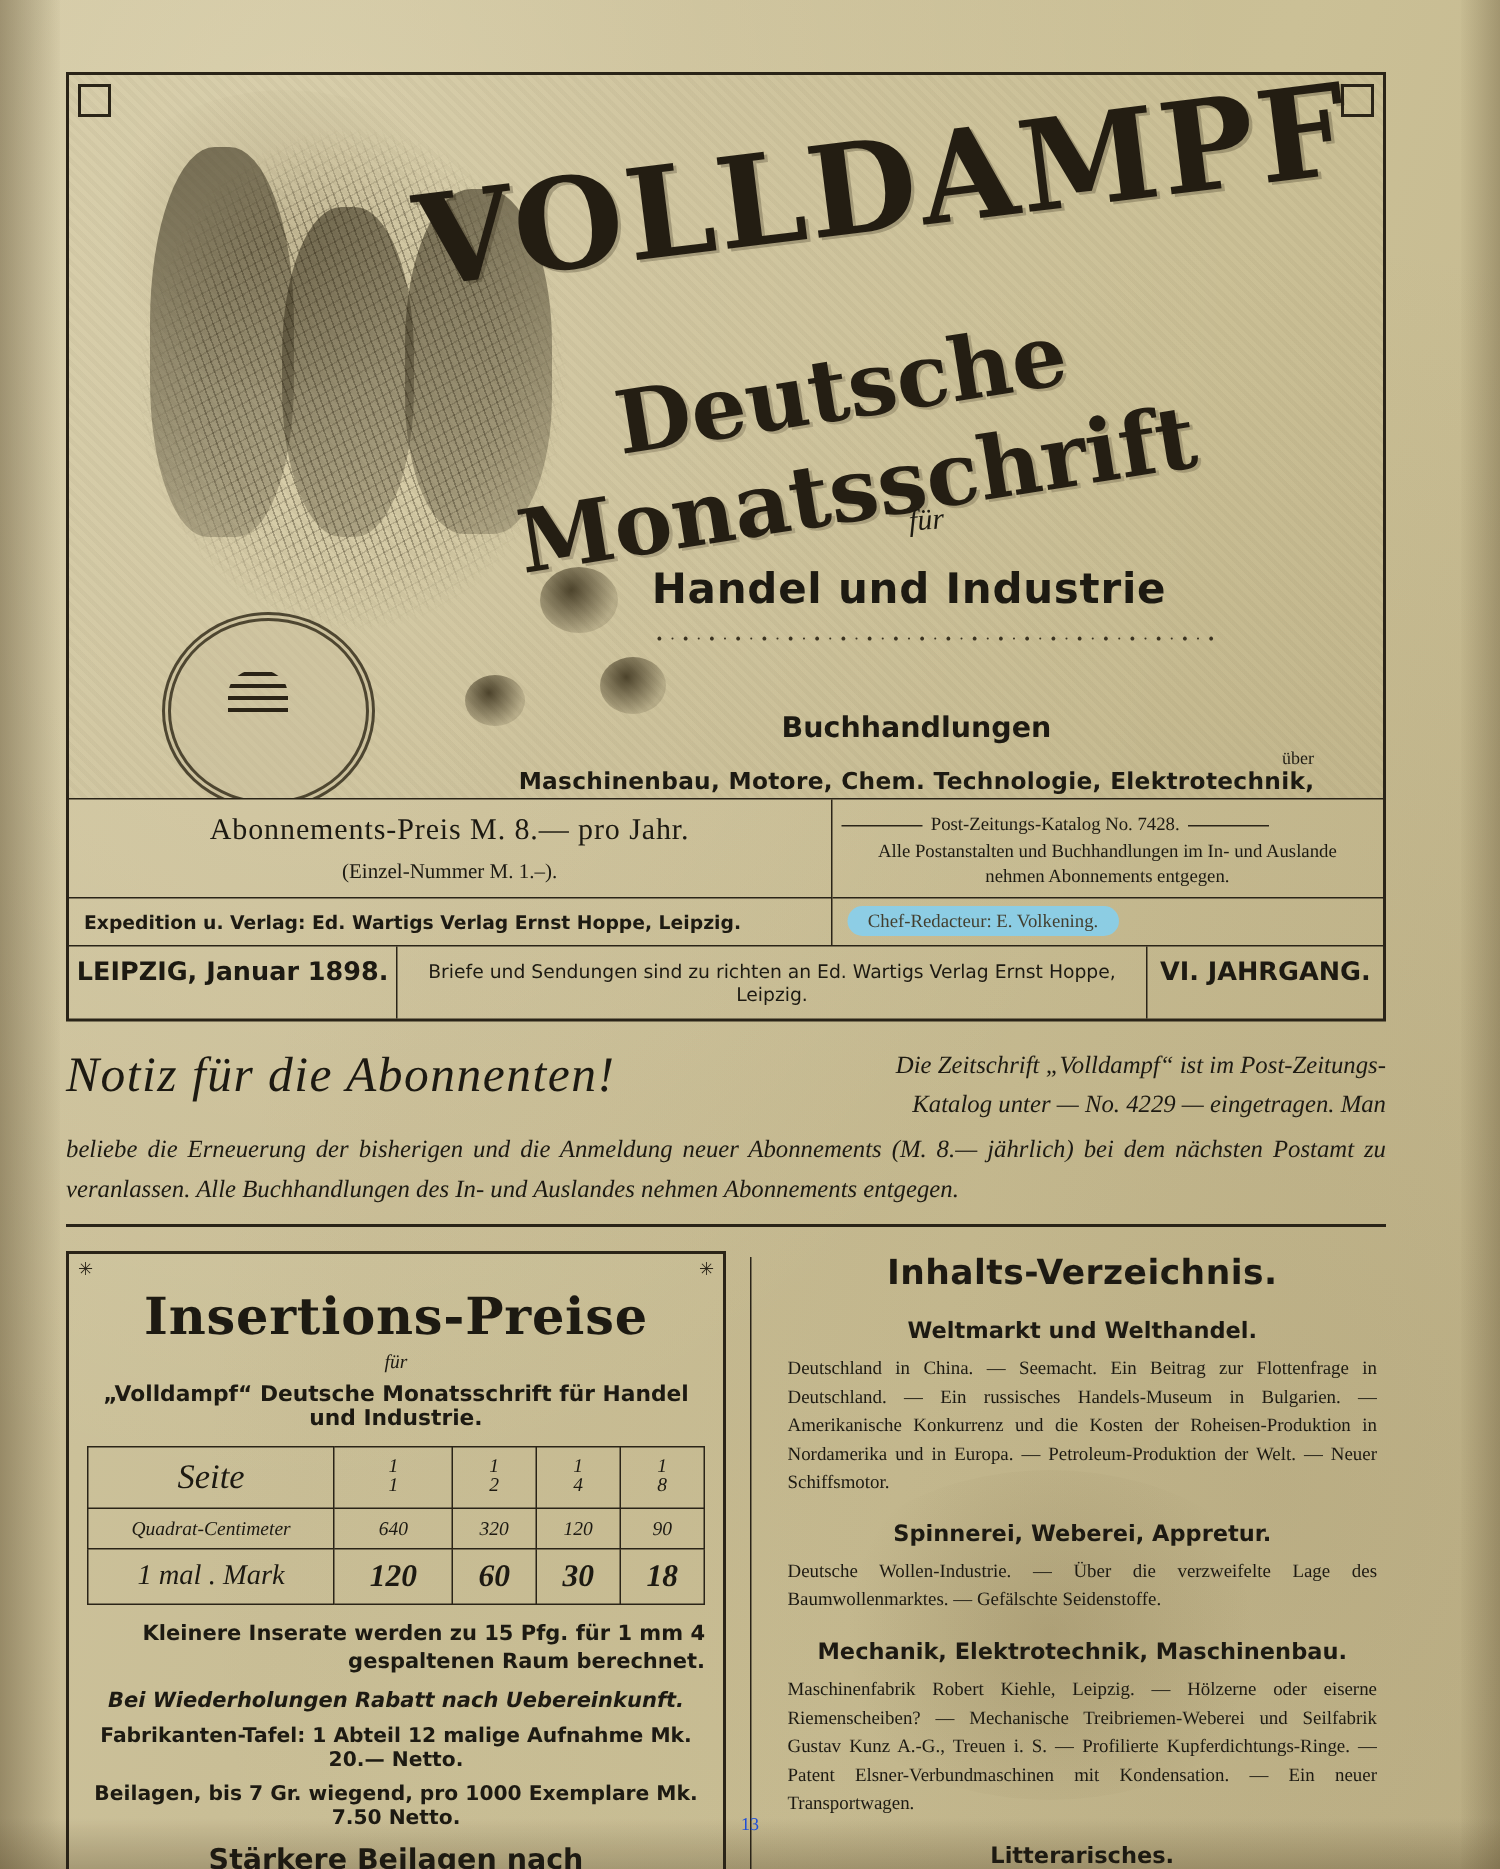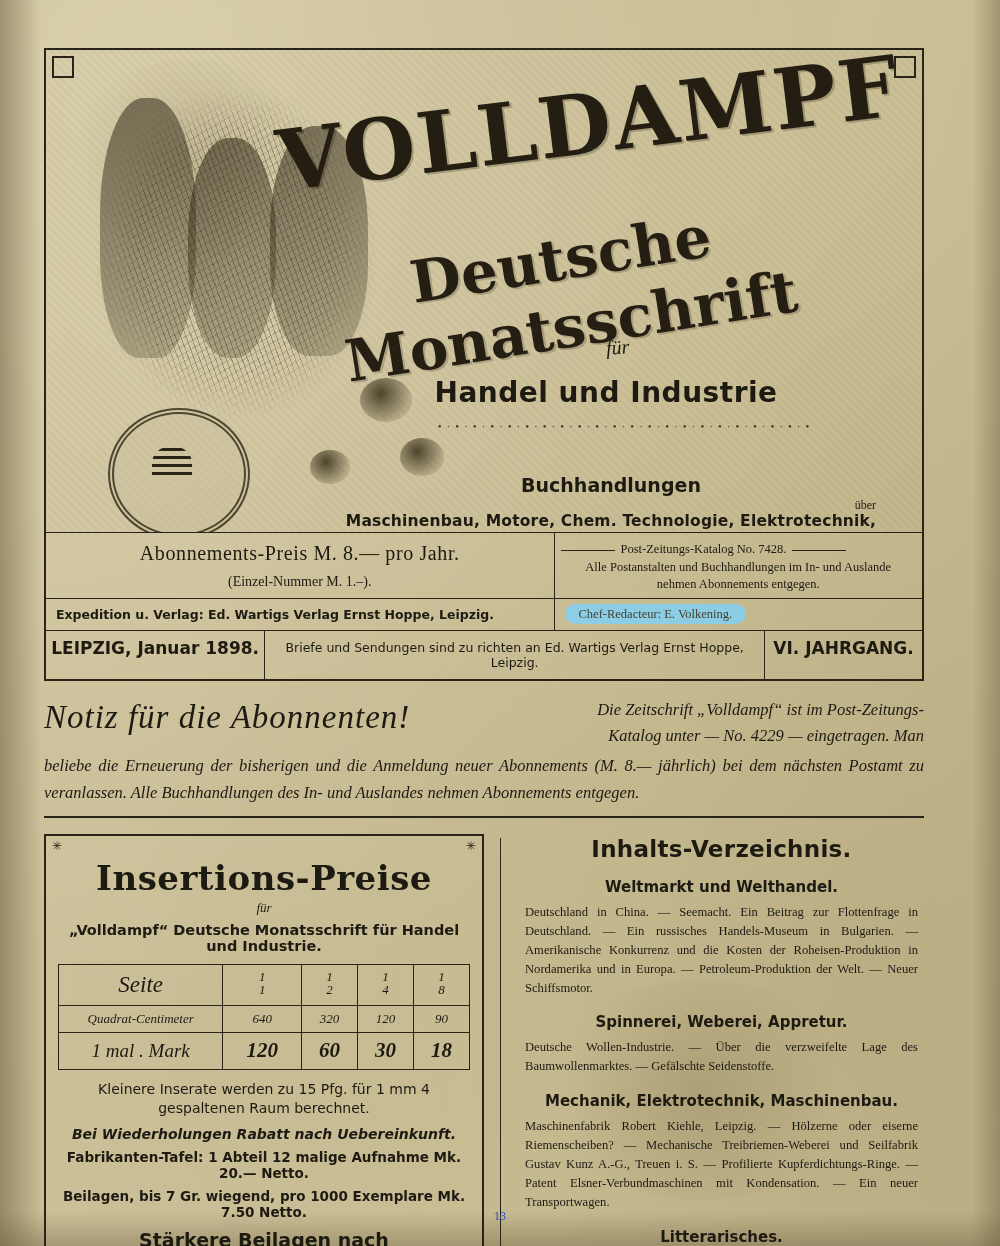--- a/index.html
+++ b/index.html
@@ -283,22 +283,22 @@
     font-style: italic;
   }
   .rt-label { text-align:center !important; }
   .r1 td { height: 34px; font-size: 23px; }
   .r2 td { height: 20px; font-size: 13px; }
   .r3 td { height: 30px; font-size: 21px; font-weight: bold;}
   .frac { display:inline-block; font-size: 13px; line-height: 1.05; text-align:center;}
   .frac .n { display:block; }
   .frac .d { display:block; }
   .ins-note {
-    text-align:center; font-family:"DejaVu Sans", sans-serif;
-    font-weight:normal; font-size: 14px; line-height:1.35; margin-top: 10px;
+    text-align:right; font-family:"DejaVu Sans", sans-serif;
+    font-weight:bold; font-size: 14px; line-height:1.35; margin-top: 10px;
   }
   .ins-ital {
     text-align:center; font-style:italic; font-weight:bold;
     font-family:"DejaVu Sans", sans-serif; font-size: 14px; margin-top: 8px;
   }
   .ins-line {
     text-align:center; font-family:"DejaVu Sans", sans-serif;
     font-weight:bold; font-size: 13.5px; margin-top: 7px;
   }
   .ins-big {

